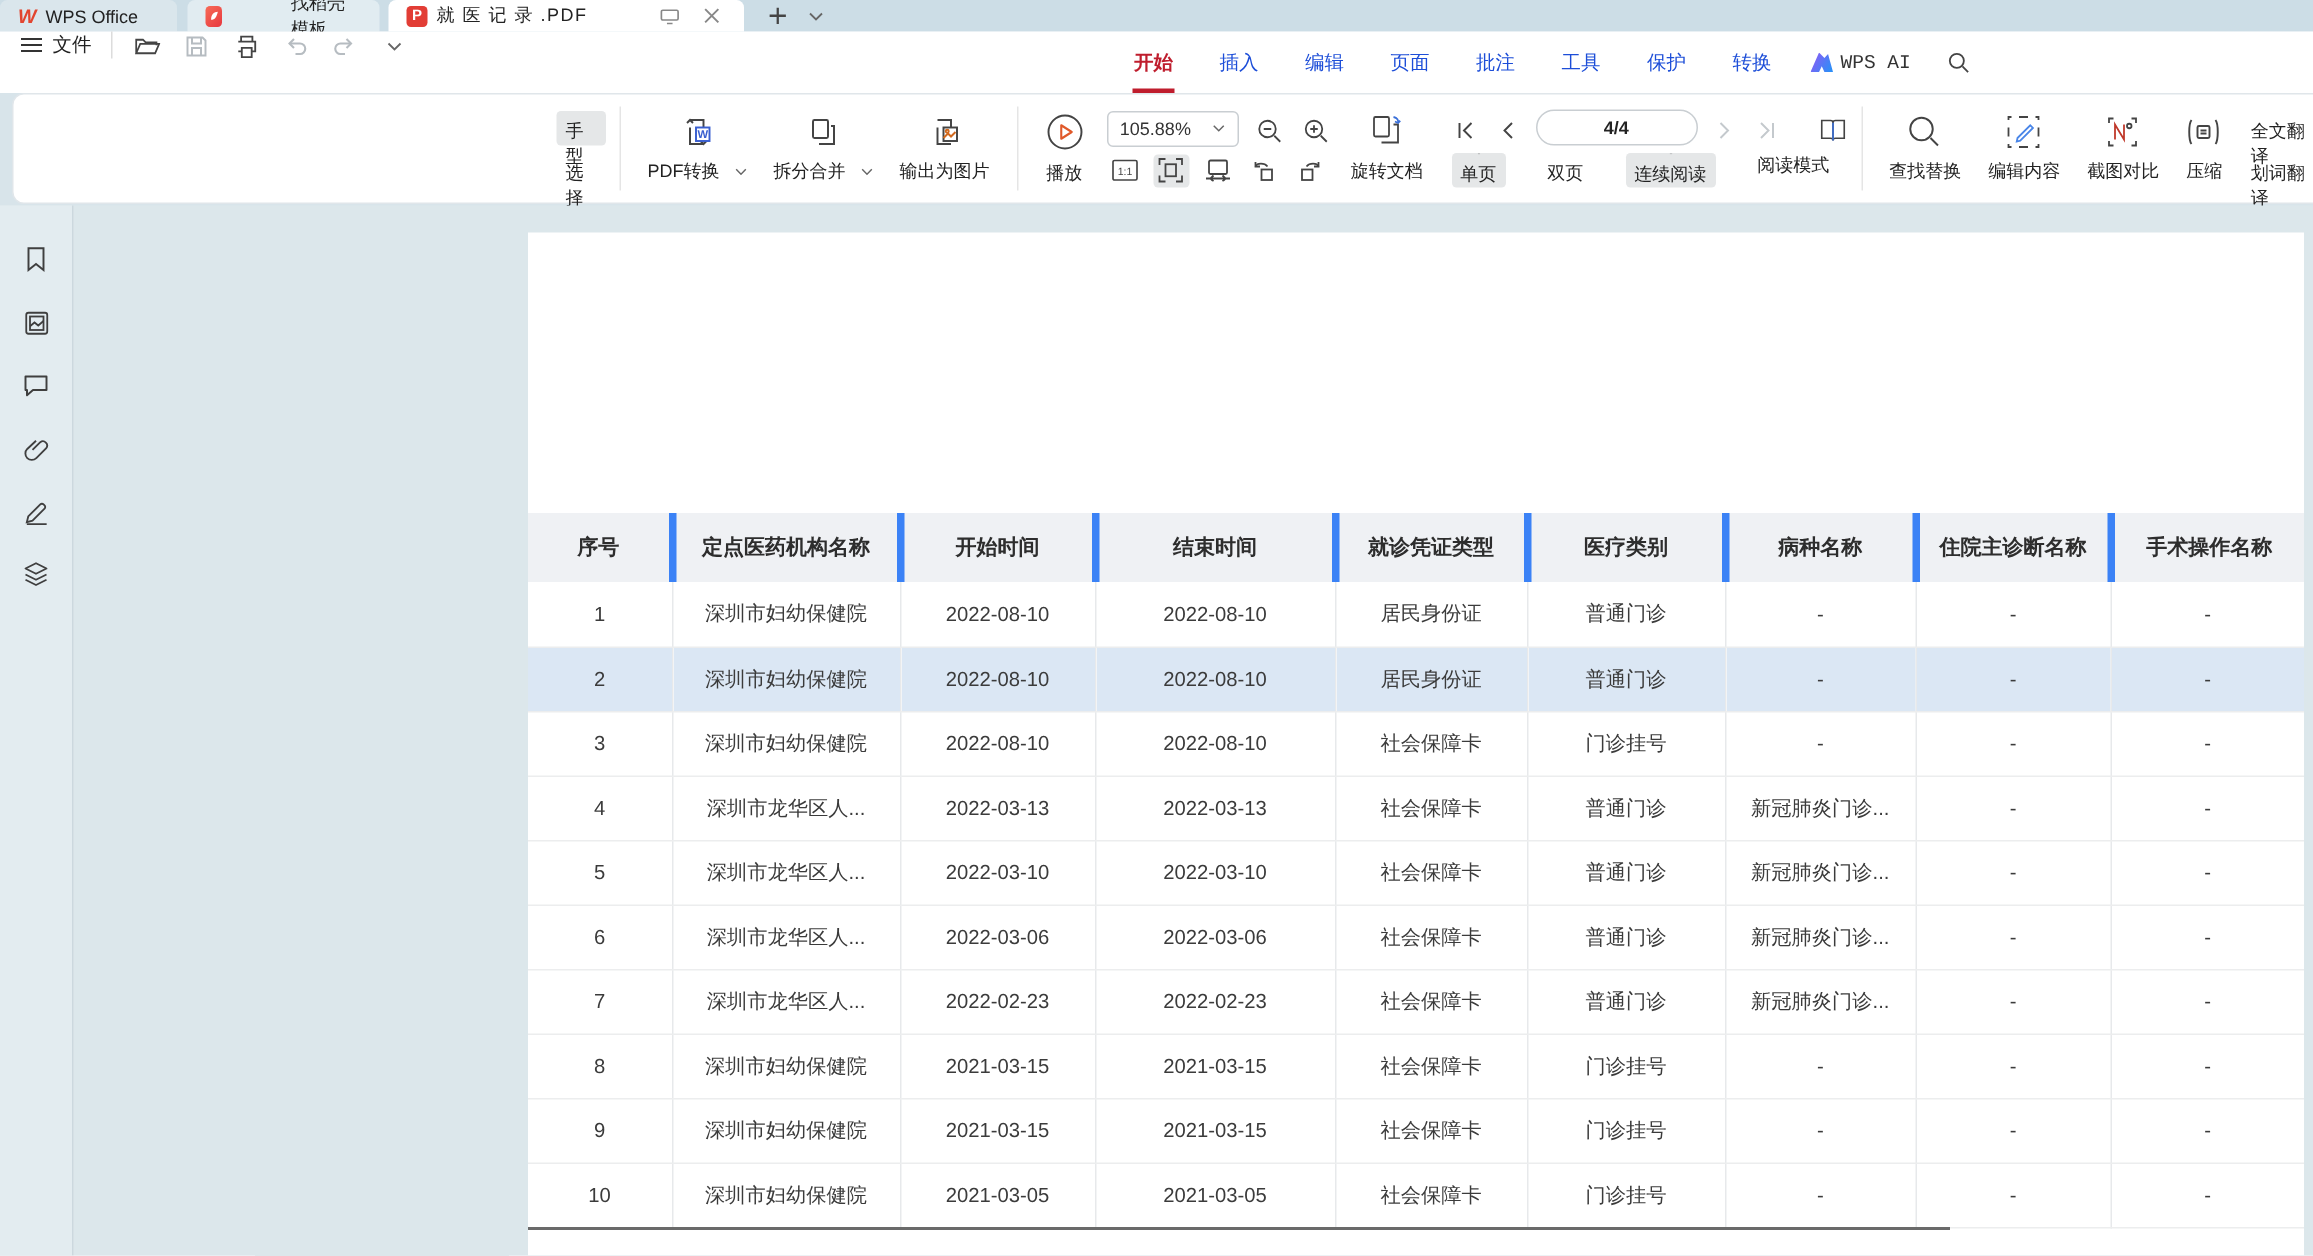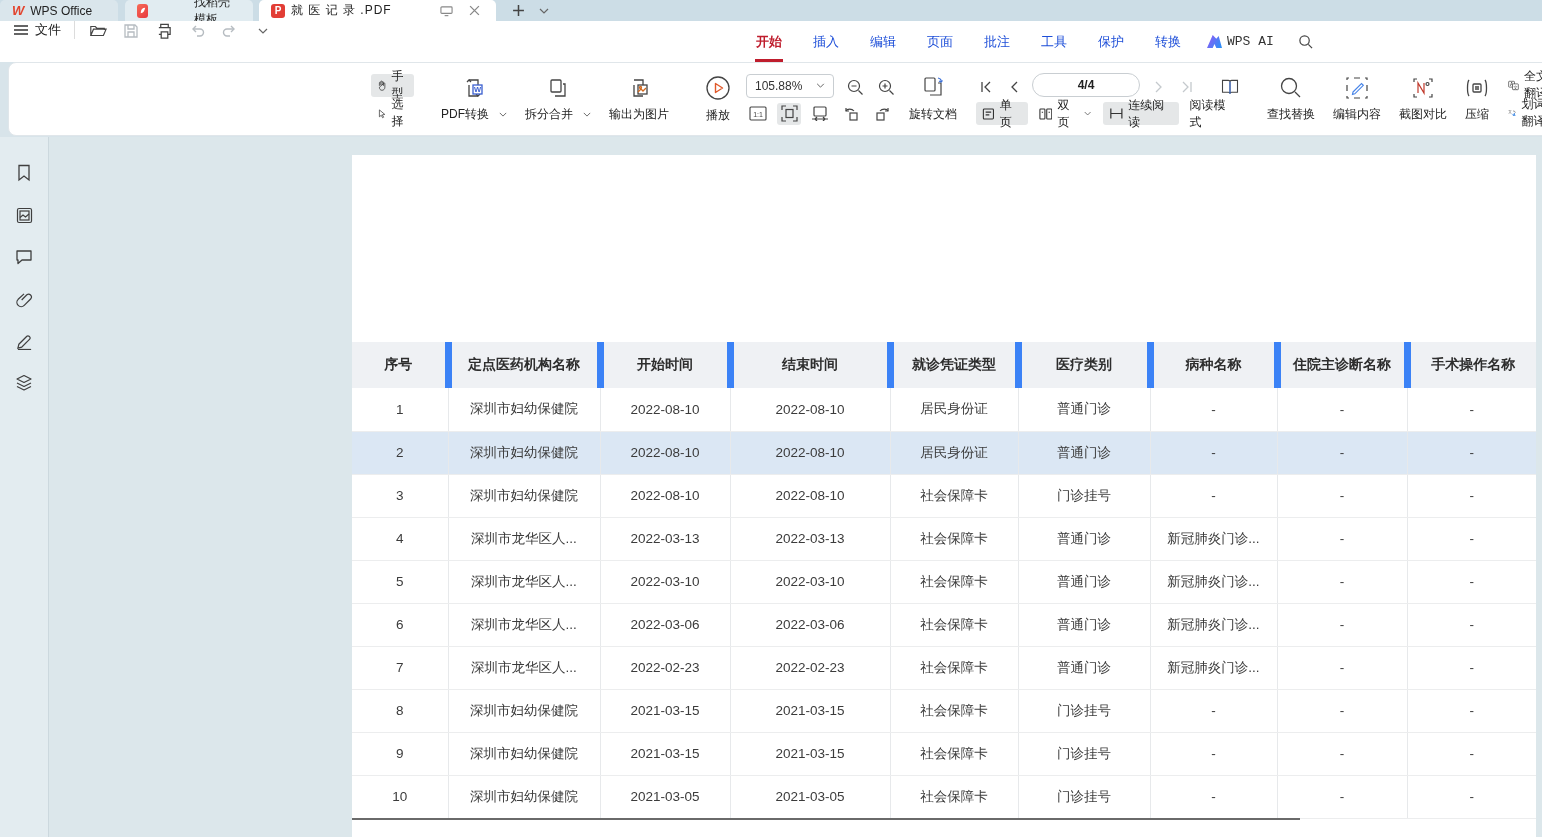--- a/index.html
+++ b/index.html
@@ -32,42 +32,42 @@
   .menu-item.active { color:#bf1d2d; font-weight:bold; }
   .menu-item.active::after { content:""; position:absolute; left:0; right:0; bottom:0; height:3px; background:#bf1d2d; }
   .wpsai { display:flex; align-items:center; gap:5px; font-size:13px;font-family:Liberation Mono, monospace; }
   .ai-logo { width:15px; height:13px; background:linear-gradient(120deg,#8a5cf5 10%,#2e8ef7 90%); clip-path:polygon(0% 100%,38% 0%,62% 28%,78% 8%,100% 100%,62% 100%,50% 70%,38% 100%); }
 
   
   .toolbar { position:absolute; top:62px; left:8px; right:-8px; height:74px; background:#fff; border:1px solid #e0e6ea; border-radius:8px; }
   .tb-content { display:flex; align-items:stretch; height:100%; padding-left:362px; }
   .tgroup { display:flex; flex-direction:column; justify-content:center; gap:5px; }
   .trow { display:flex; align-items:flex-end; }
-  .chip { display:flex; align-items:center; gap:5px; height:23px; padding:0 6px; font-size:12px; border-radius:3px; color:#222; }
+  .chip { display:flex; align-items:center; gap:5px; height:23px; padding:0 6px; font-size:12px; border-radius:3px; color:#222;flex-direction:column; }
   .chip.sel { background:#e5e7e8; }
   .tsep { width:1px; background:#e5e5e5; margin:8px 9px; }
   .bigbtn { display:flex; flex-direction:column; align-items:center; justify-content:center; gap:6px; padding:0 9px; font-size:12px; color:#222; }
   .bigbtn .lbl { display:flex; align-items:center; gap:10px; white-space:nowrap; }
   .zoombox { width:88px; height:24px; border:1px solid #c9ced2; border-radius:4px; display:flex; align-items:center; justify-content:space-between; padding:0 8px; font-size:12px; }
   .miniicon { width:24px; height:22px; display:flex; align-items:center; justify-content:center; border-radius:3px; }
   .miniicon.sel { background:#e5e7e8; }
   .pageinput { width:108px; height:24px; border:1px solid #c9ced2; border-radius:12px; text-align:center; font-size:12px; font-weight:bold; color:#222; outline:none; background:#fff; }
   .navbtn { width:20px; height:20px; display:flex; align-items:center; justify-content:center; }
 
   
   .mainarea { position:absolute; top:137px; left:0; right:0; bottom:0; background:#dce7eb; }
   .siderail { position:absolute; left:0; top:0; bottom:0; width:49px; background:#e3ecf0; border-right:1px solid #ccd8de; display:flex; flex-direction:column; align-items:center; padding-top:26px; gap:22px; }
   .rail-ic { width:20px; height:20px; display:flex; align-items:center; justify-content:center; }
 
   .page { position:absolute; left:352px; top:18px; width:1184px; bottom:0; background:#fff; }
 
   
   .doc-table-wrap { position:absolute; left:0; top:187px; width:1184px; filter:blur(0.3px); }
   table.doc { border-collapse:collapse; table-layout:fixed; width:1184px; }
-  table.doc th { height:46px; background:#eff1f4; font-size:14px; font-weight:bold; color:#2d2d2d; border-right:7px solid #3b82f6; }
+  table.doc th { height:46px; background:#eff1f4; font-size:14px; font-weight:bold; color:#2d2d2d; border-right:5px solid #3b82f6; }
   table.doc td { height:43px; font-size:13.5px; color:#3b3b3b; text-align:center; border-right:1px solid #e7e9eb; border-bottom:1px solid #ecedee; white-space:nowrap; overflow:hidden; }
   table.doc th:last-child, table.doc td:last-child { border-right:none; }
   table.doc tr.hl td { background:#dbe7f4; }
   .table-bottom-rule { position:absolute; left:0; top:663px; width:948px; height:2px; background:#6a6a6a; }
   input::placeholder { color:#999; }
 </style>
 </head>
 <body>
 
 <div class="tabbar">
@@ -344,21 +344,21 @@
               <path d="M11 1v10M3 1l5 5-5 5"></path>
             </svg>
         </span>
         <span class="navbtn" style="margin-left:16px;">
           <svg width="24" height="22" viewBox="0 0 24 22" stroke="#444" fill="none" stroke-width="1.3">
               <path d="M3 3h7c1 0 2 .8 2 1.8V19c0-1-.9-1.8-2-1.8H3zM21 3h-7c-1 0-2 .8-2 1.8V19c0-1 .9-1.8 2-1.8h7z"></path>
               <path d="M12 4.8V19" stroke="#3a6fd8"></path>
             </svg>
         </span>
       </div>
-      <div class="trow" style="gap:5px;">
+      <div class="trow" style="gap:22px;">
         <div class="chip sel">
           <svg width="14" height="14" viewBox="0 0 14 14" stroke="#333" fill="none" stroke-width="1.2">
               <rect x="1.5" y="1.5" width="11" height="11" rx="1"></rect>
               <path d="M4 5h6M4 8h4"></path>
             </svg>
           <span>单页</span>
         </div>
         <div class="chip">
           <svg width="15" height="14" viewBox="0 0 15 14" stroke="#333" fill="none" stroke-width="1.2">
               <rect x="1" y="1.5" width="5.5" height="11" rx="0.8"></rect>

